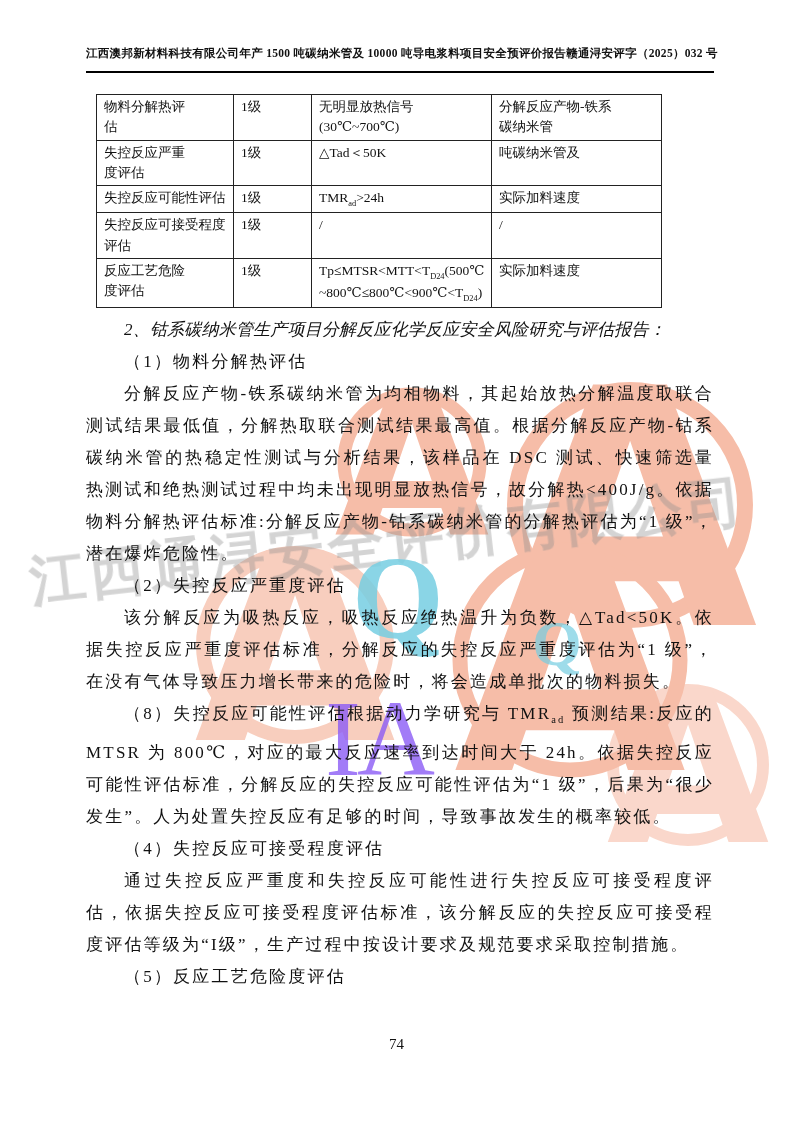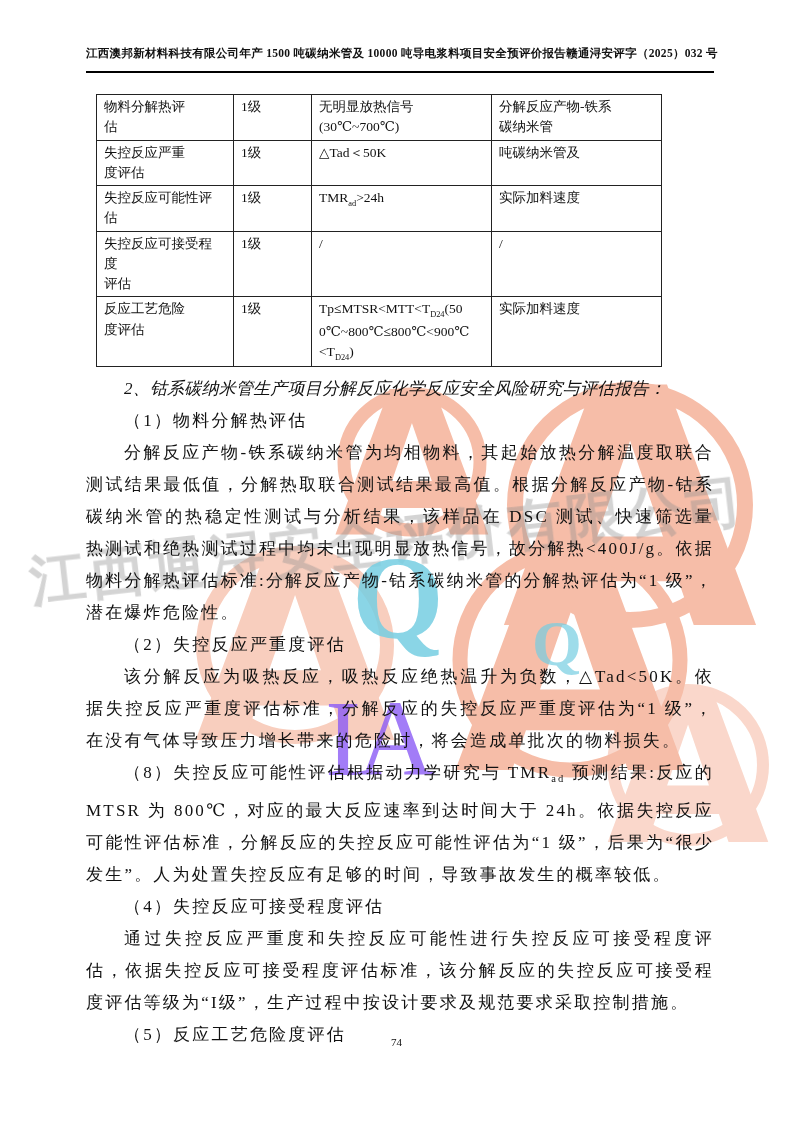--- a/index.html
+++ b/index.html
@@ -43,35 +43,35 @@
     padding-bottom:10px;border-bottom:2px solid #000;
   }
   table.eval{
     border-collapse:collapse;table-layout:fixed;
     width:565px;margin:21px 0 0 10px;
     font-size:13.5px;line-height:1.5;
   }
   table.eval td{
     border:1px solid #222;
     vertical-align:top;
-    padding:2px 20px 2px 7px;
+    padding:2px 2px 2px 7px;
     white-space:pre-line;
   }
   td.brk{word-break:break-all;white-space:normal;}
   sub{font-size:.62em;}
   .body-text{
     margin-top:6px;
     font-size:17px;line-height:32px;letter-spacing:2.2px;
     text-align:justify;
   }
   .body-text p{margin:0;text-indent:38px;}
   .body-text p.p-tight{letter-spacing:.2px;font-style:italic;}
   .page-footer{
     position:absolute;left:0;right:0;top:1036px;
-    text-align:center;font-size:11px;z-index:1;
+    text-align:center;font-size:15px;z-index:1;
   }
 </style>
 </head>
 <body>
 
 <div class="page">
 
   <div class="wm-layer">
     <svg class="wm-svg" width="793" height="1122" viewBox="0 0 793 1122">
       <g fill="none" stroke="#ED7B50" opacity="0.5">

